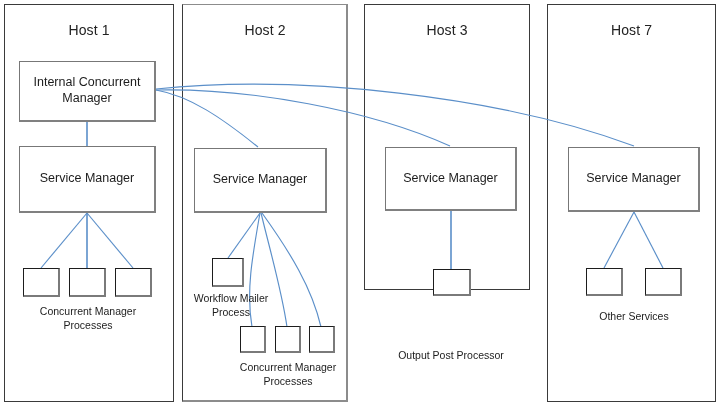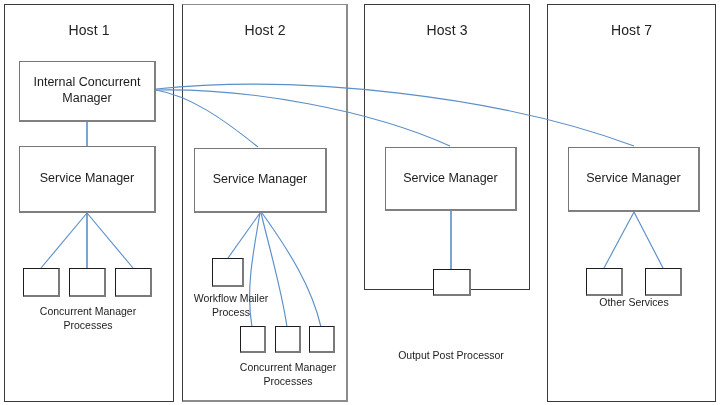--- a/index.html
+++ b/index.html
@@ -207,17 +207,17 @@
     <span>Service Manager</span>
   </div>
 
   <div class="node-box plain" style="left:586px; top:268px; width:37px; height:28px;">
     <span></span>
   </div>
   <div class="node-box plain" style="left:645px; top:268px; width:37px; height:28px;">
     <span></span>
   </div>
 
-  <div class="caption" style="left:560px; top:296px; width:148px;">
+  <div class="caption" style="left:560px; top:310px; width:148px;">
     <span>Other Services</span>
   </div>
 
 </div>
 
 </body></html>

